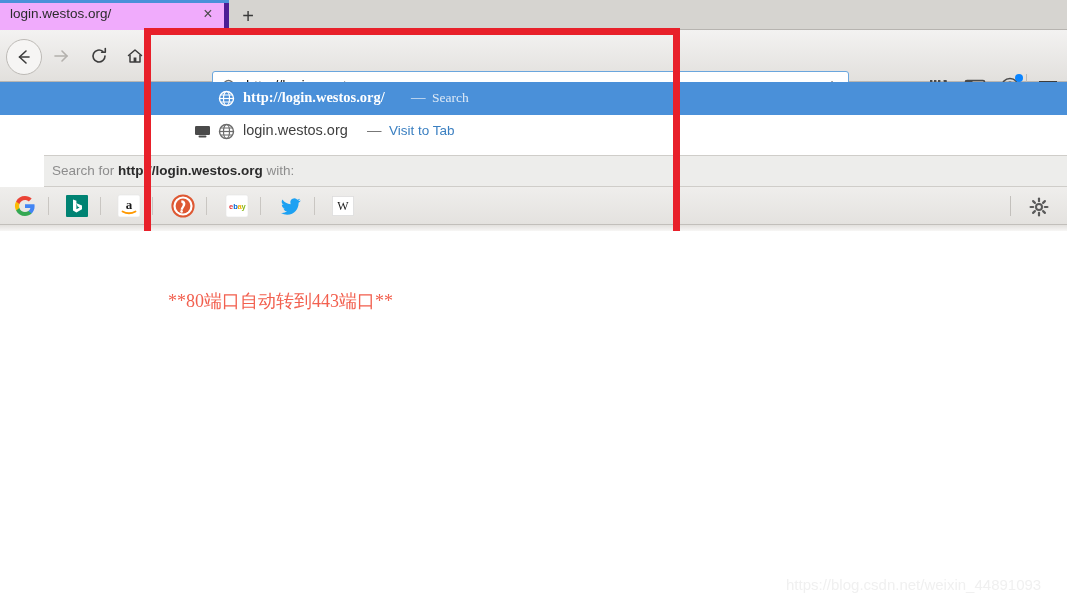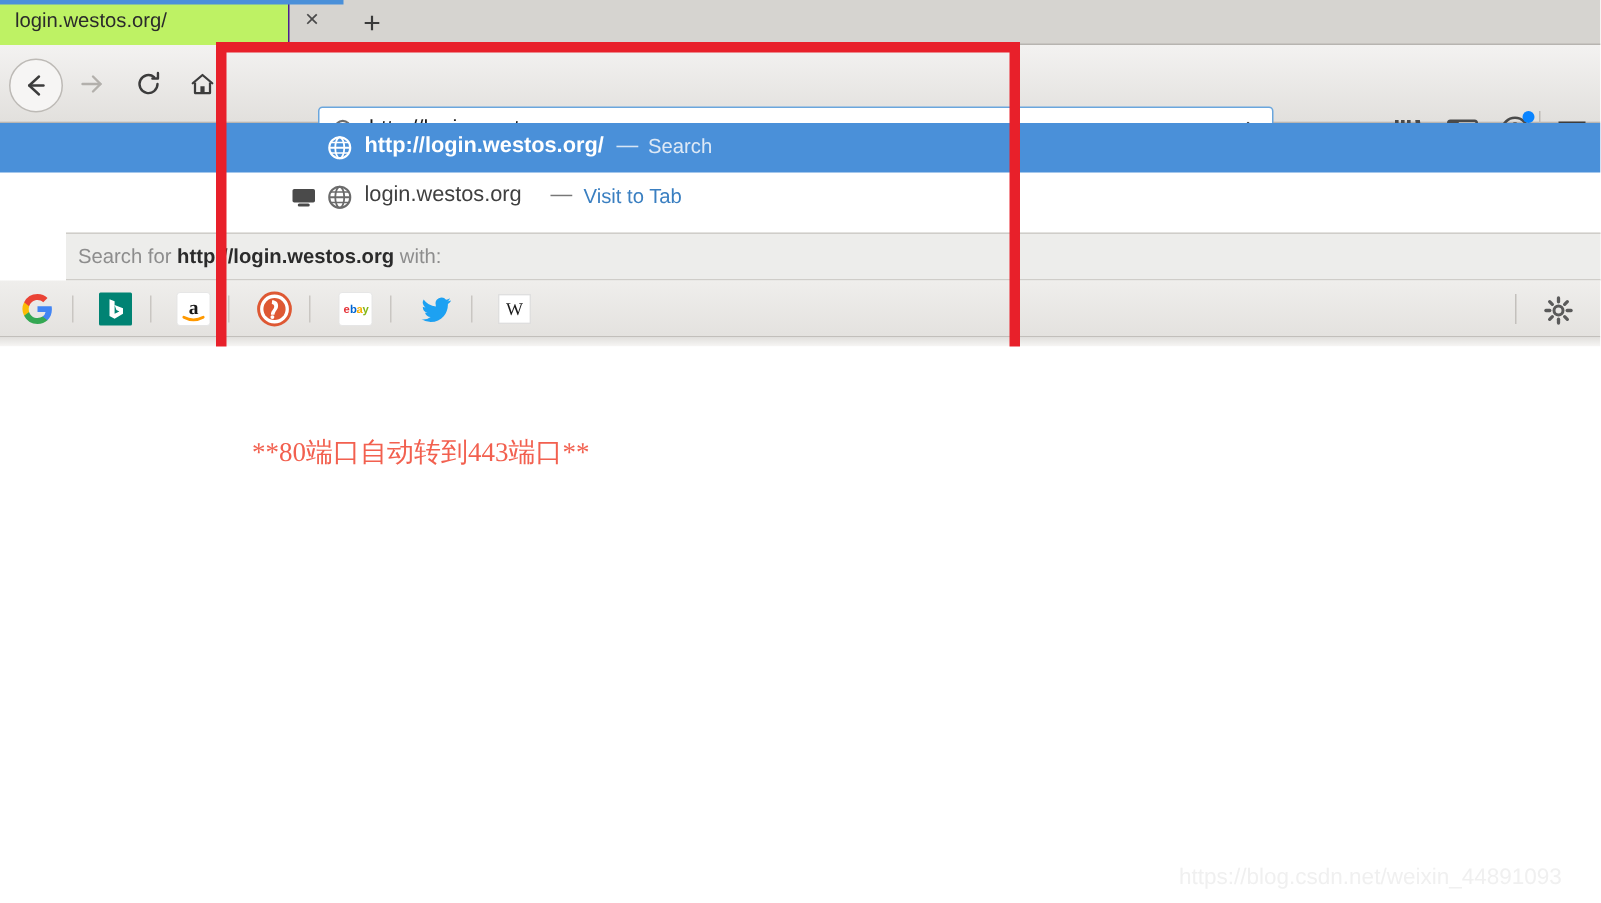--- a/index.html
+++ b/index.html
@@ -18,24 +18,24 @@
   
   .tabbar {
     position: absolute; left: 0; top: 0;
     width: 1067px; height: 30px;
     background: #d6d4d0;
     border-bottom: 1px solid #b7b4b0;
     box-sizing: border-box;
   }
   .tab {
     position: absolute; left: 0; top: 0;
-    width: 193px; height: 30px;
-    background: #bef264;
-    box-sizing: border-box;
-    border-right: 1px solid #4c1d95;
+    width: 229px; height: 30px;
+    background: #f0abfc;
+    box-sizing: border-box;
+    border-right: 5px solid #4c1d95;
   }
   .tab-accent {
     position: absolute; left: 0; top: 0;
     width: 229px; height: 3px;
     background: #4a90d9;
   }
   .tab-title {
     position: absolute; left: 10px; top: 6px;
     width: 175px;
     font-size: 13.5px;
@@ -139,21 +139,21 @@
   .acpanel {
     position: absolute; left: 0; top: 82px;
     width: 1067px;
     background: #ffffff;
   }
   .acrow {
     position: relative;
     width: 1067px; height: 33px;
     box-sizing: border-box;
   }
-  .acrow.selected { background: #4a90d9; }
+  .acrow.selected { background: #4a90d9; font-family: Liberation Serif, serif; }
   .acrow-icon-globe {
     position: absolute; left: 218px; top: 8px;
     width: 17px; height: 17px;
   }
   .acrow-icon-screen {
     position: absolute; left: 194px; top: 10px;
     width: 17px; height: 14px;
   }
   .acrow-title {
     position: absolute; top: 7px;

